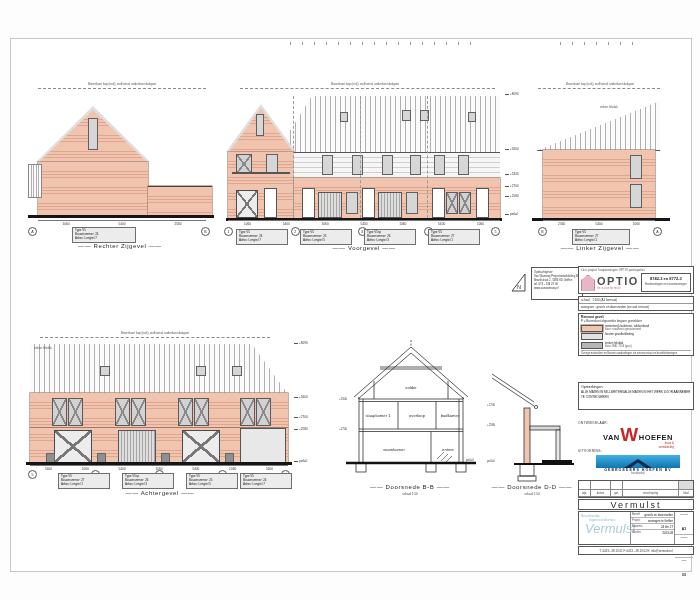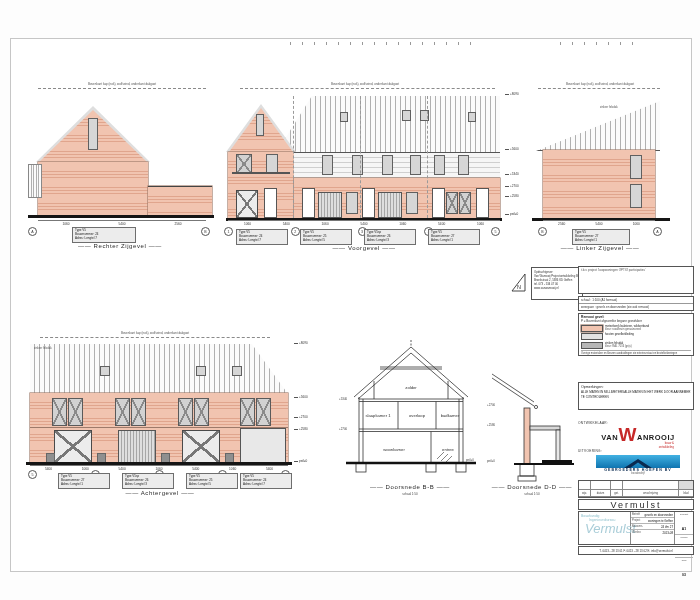--- a/index.html
+++ b/index.html
@@ -357,20 +357,31 @@
 <div class="abs box clientbox" style="left:531px;top:267px;width:46px;height:28px">
     <span>Opdrachtgever:</span>
     <span>Van Wanrooij Projectontwikkeling B.V.</span>
     <span>Broekstraat 2, 5386 KD Geffen</span>
     <span>tel. 073 - 534 47 00</span>
     <span>www.vanwanrooij.nl</span>
   </div>
 
 <div class="abs box" style="left:578px;top:266px;width:116px;height:28px;padding:1px 2px;box-sizing:border-box">
   <div class="tnote" style="text-align:left">t.b.v. project 'koopwoningen OPTIO participaties'</div>
+  <div style="display:flex;align-items:center;gap:2px;margin-top:1px">
+    <div class="house"></div>
+    <div>
+      <div class="optio-name">OPTIO</div>
+      <div class="optio-sub">de woonformule</div>
+    </div>
+    <div class="box" style="margin-left:auto;width:54px;height:19px;text-align:center;padding-top:2px;box-sizing:border-box">
+      <div style="font-size:4px;font-weight:bold">8742-3 en 8772-3</div>
+      <div style="font-size:2.7px;color:#444;margin-top:1.5px">Hoekwoningen en tussenwoningen</div>
+    </div>
+  </div>
 </div>
 
 <div class="abs box" style="left:578px;top:296px;width:116px;height:15px;box-sizing:border-box">
   <div class="inforow">schaal : 1:100 (A1 formaat)</div>
   <div class="inforow" style="border-top:1px solid #999">weergave : gevels en doorsneden (zie ook renvooi)</div>
 </div>
 
 <div class="abs box" style="left:578px;top:313px;width:116px;height:43px;padding:1px 2px;box-sizing:border-box">
   <div style="font-size:3.3px;font-weight:bold">Renvooi gevel:</div>
   <div class="inforow" style="padding:0">P = Bovenkant afgewerkte begane grondvloer</div>
@@ -392,21 +403,21 @@
 <div class="abs box" style="left:578px;top:382px;width:116px;height:28px;padding:1.5px 2px;box-sizing:border-box">
   <div style="font-size:3.6px;margin-bottom:1.5px">Opmerkingen:</div>
   <div style="font-size:3px;line-height:1.6"><span>ALLE MATEN IN MILLIMETERS</span><span>ALLE MATEN IN HET WERK DOOR AANNEMER TE CONTROLEREN</span></div>
 </div>
 
 <div class="abs lbl" style="left:578px;top:421px">ONTWIKKELAAR:</div>
 <div class="abs" style="left:588px;top:427px;width:100px">
   <div class="wlogo">
     <span class="p1">VAN</span>
     <span class="ww">W</span>
-    <span class="p2">ANROOIJ</span>
+    <span class="p2">HOEFEN</span>
   </div>
   <div class="wsub" style="margin-right:14px">
     <div>bouw &amp;</div>
     <div>ontwikkeling</div>
   </div>
 </div>
 <div class="abs lbl" style="left:578px;top:449px">UITVOERING:</div>
 <div class="abs" style="left:596px;top:455px;width:84px">
   <div class="bluebar">
       <i></i>

